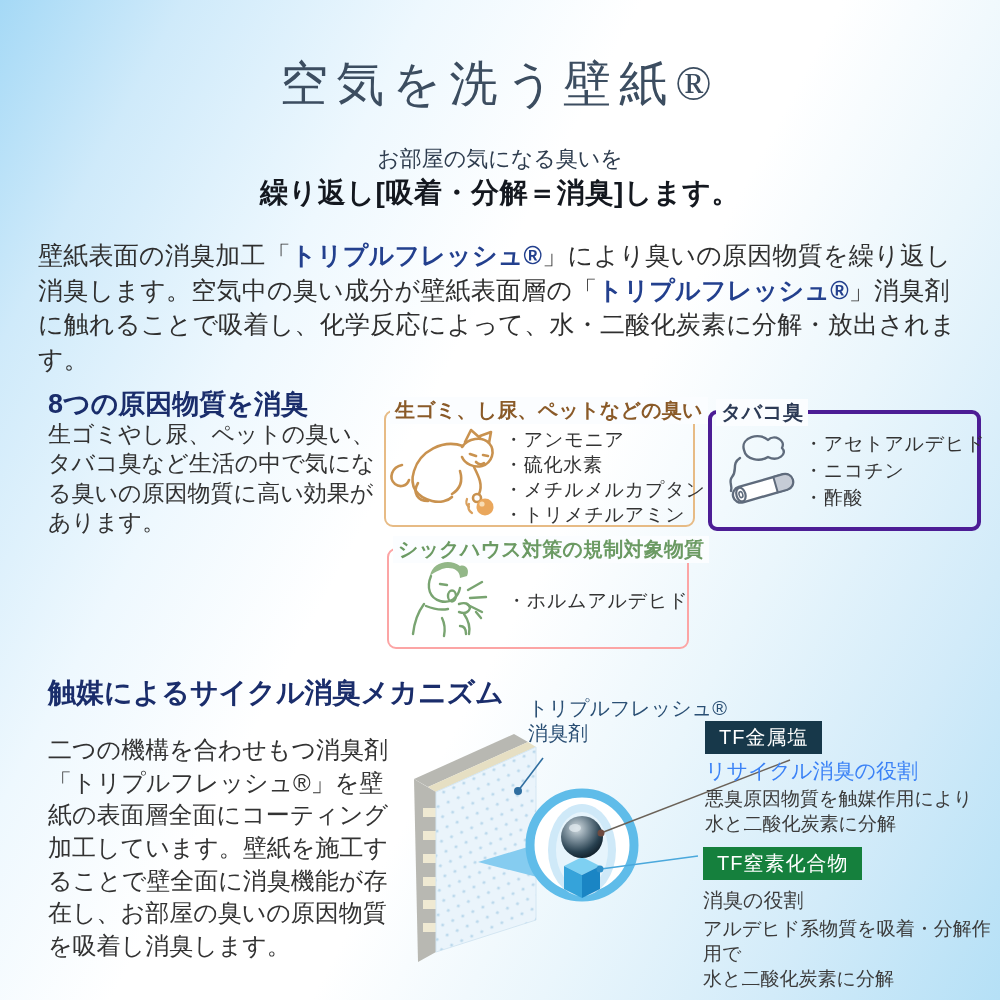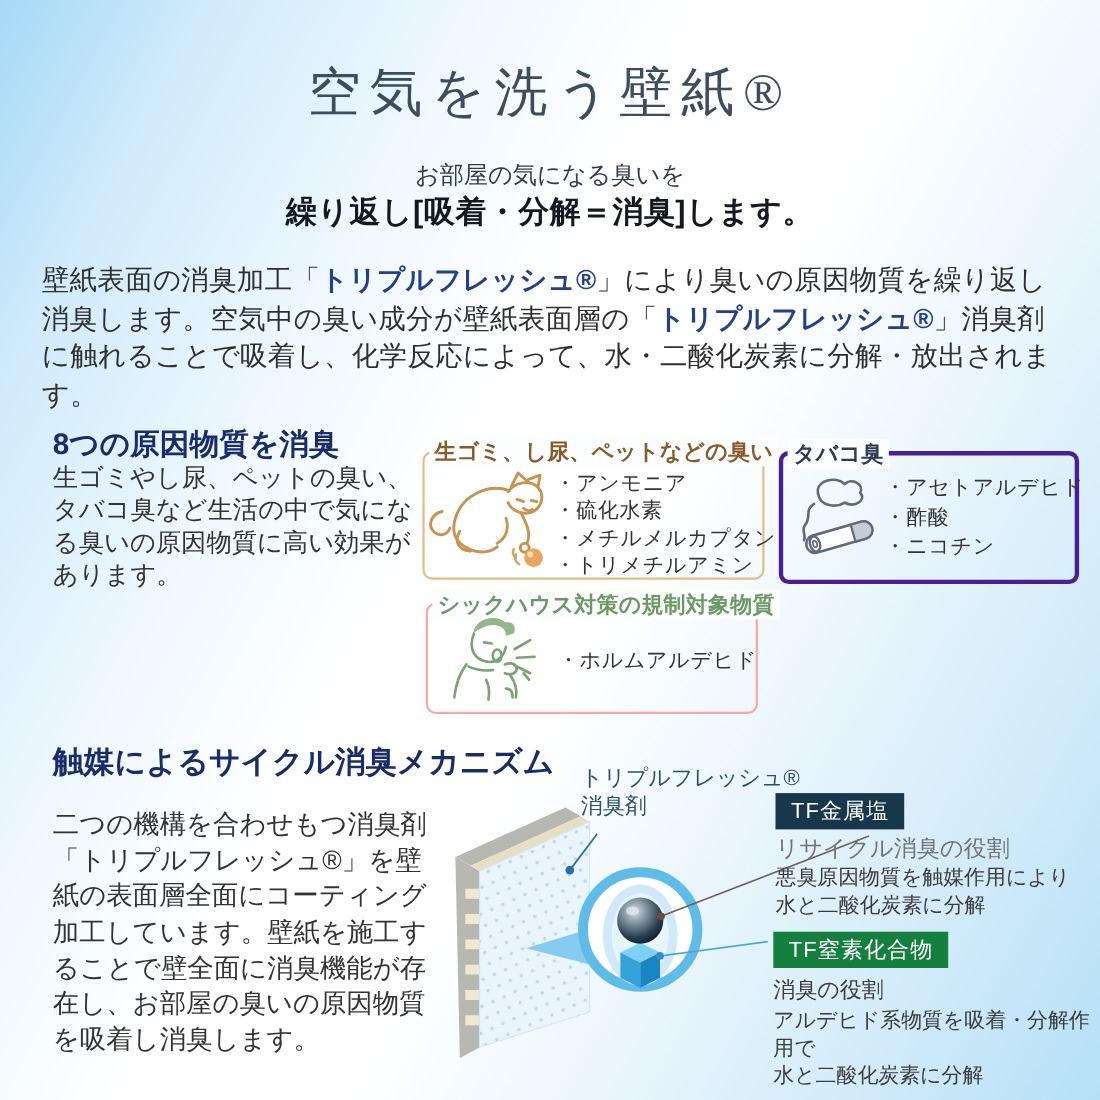--- a/index.html
+++ b/index.html
@@ -42,21 +42,21 @@
   .olist span{display:block;}
   .box-daily .olist{left:118px;top:15px;}
   .box-tobacco .olist{left:92px;top:16px;line-height:27px;}
   .box-sick .olist{left:118px;top:38px;}
   .boxillu{position:absolute;}
   
   .coat-label{left:528px;top:696px;font-size:20px;color:#2a4f74;line-height:25px;}
   .badge{color:#fff;font-size:20px;text-align:center;padding:3px 14px;letter-spacing:0.05em;white-space:nowrap;}
   .badge-metal{left:705px;top:721px;background:#17384a;}
   .badge-nitro{left:703px;top:847px;background:#15803d;}
-  .role-title{left:705px;top:757px;font-size:21px;color:#737373;}
+  .role-title{left:705px;top:757px;font-size:21px;color:#3b82f6;}
   .role-desc{font-size:19px;color:#3b3b3b;line-height:25px;}
   .role-desc span{display:block;}
   .metal-desc{left:705px;top:786px;}
   .nitro-block{left:703px;top:888px;}
   .nitro-block .ntitle{display:block;font-size:20px;color:#3b3b3b;margin-bottom:3px;}
 </style>
 </head>
 <body>
 
 <div class="abs page-title">空気を洗う壁紙®</div>
@@ -109,22 +109,22 @@
     </g>
     <g transform="rotate(-16 48 60)">
       <rect x="16" y="52" width="62" height="16" rx="8" fill="#ffffff" stroke="#5f6b7c" stroke-width="2.4"></rect>
       <path d="M60,52 h10 a8,8 0 0 1 0,16 h-10 z" fill="#c6ccd6" stroke="#5f6b7c" stroke-width="2"></path>
       <ellipse cx="24" cy="60" rx="4.5" ry="7" fill="none" stroke="#5f6b7c" stroke-width="2.2"></ellipse>
       <ellipse cx="24" cy="60" rx="1.8" ry="3" fill="none" stroke="#5f6b7c" stroke-width="1.6"></ellipse>
     </g>
   </svg>
   <div class="olist">
     <span>・アセトアルデヒド</span>
+    <span>・ニコチン</span>
     <span>・酢酸</span>
-    <span>・ニコチン</span>
   </div>
 </div>
 
 <div class="abs obox box-sick">
   <div class="btitle">シックハウス対策の規制対象物質</div>
   <svg class="boxillu" style="left:13px;top:6px;" width="96" height="90" viewBox="0 0 96 90">
     <path d="M28,20 C30,6 48,2 58,10 C64,8 68,14 65,20 L58,22 C58,12 46,10 38,14 C33,16 30,18 28,20 Z" fill="#93b788"></path>
     <g fill="none" stroke="#79a471" stroke-width="2.4" stroke-linecap="round" stroke-linejoin="round">
       <path d="M29,20 C24,32 28,42 38,45 C48,48 56,42 58,32"></path>
       <path d="M38,28 l7,1"></path>

